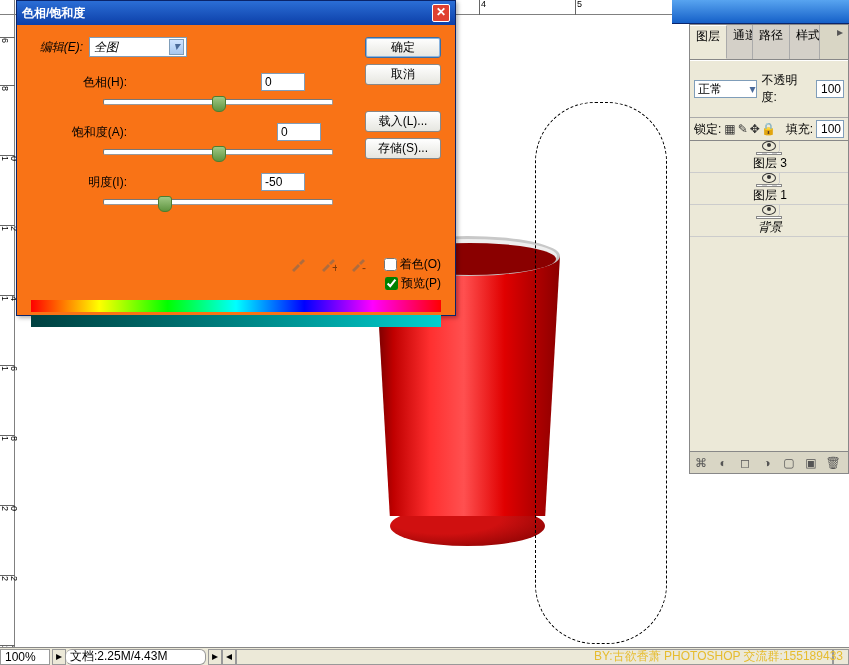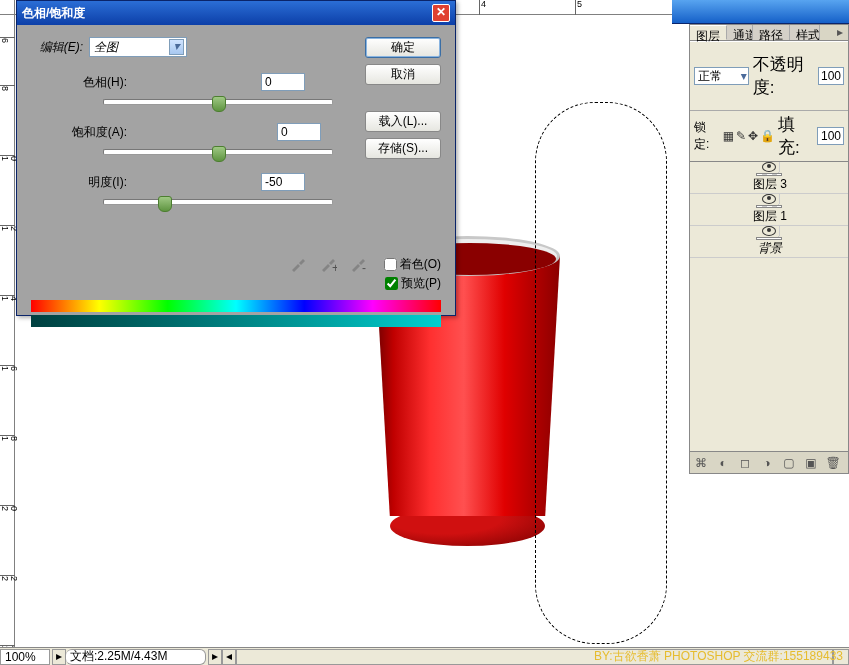--- a/index.html
+++ b/index.html
@@ -15,21 +15,21 @@
   .cup { position:absolute; left:375px; top:236px; width:185px; height:298px; }
   .cup-rim { position:absolute; top:0; left:0; width:185px; height:40px; border-radius:50%; background:#eee; border:3px solid #c8c8c8; }
   .cup-body { position:absolute; top:20px; left:0; width:185px; height:260px; background:linear-gradient(90deg,#6e0000 0%,#c00000 10%,#ff3030 30%,#ff5050 48%,#e00000 70%,#8a0000 100%); clip-path:polygon(0 0,100% 0,92% 100%,8% 100%); }
   .cup-bottom { position:absolute; top:270px; left:15px; width:155px; height:40px; border-radius:50%; background:radial-gradient(ellipse at 35% 30%,#d01010 40%,#7a0000 100%); }
   .cup-inner { position:absolute; top:4px; left:6px; width:172px; height:32px; border-radius:50%; background:#8a0000; }
   
   
   .marquee { position:absolute; left:535px; top:102px; width:132px; height:542px; border:1.5px dashed #000; border-radius:60px; }
   
   
-  .dialog { position:absolute; left:16px; top:0; width:440px; background:#a3a3a3; border:1px solid #0a246a; box-shadow:2px 2px 4px rgba(0,0,0,0.3); }
+  .dialog { position:absolute; left:16px; top:0; width:440px; background:#f97316; border:1px solid #0a246a; box-shadow:2px 2px 4px rgba(0,0,0,0.3); }
   .titlebar { height:24px; background:linear-gradient(180deg,#3c8cde 0%,#0a246a 10%,#0a246a 90%,#3c8cde 100%); background:linear-gradient(90deg,#0a246a 0%,#3c8cde 50%,#0a246a 100%); background:linear-gradient(180deg,#2b6ed6 0%,#0c3fa8 100%); color:#fff; padding:3px 5px; font-weight:bold; display:flex; justify-content:space-between; align-items:center; }
   .close-btn { width:18px; height:18px; background:#e04030; border:1px solid #fff; color:#fff; text-align:center; line-height:14px; font-weight:bold; border-radius:2px; cursor:pointer;}
   .dialog-body { padding:12px 14px 10px 14px; position:relative; height:290px;}
   .row { display:flex; align-items:center; margin-bottom:8px; }
   .row label { width:72px; text-align:right; padding-right:6px; }
   .row.edit-row label{width:58px;}
   .dropdown { width:98px; height:20px; border:1px solid #7f9db9; background:#fff; display:flex; align-items:center; justify-content:space-between; padding:0 2px 0 4px;}
   .dd-arrow { width:15px; height:16px; background:linear-gradient(#cfe3ff,#a8c8f0); border:1px solid #7f9db9; text-align:center; line-height:13px; color:#4a6a9a;}
   .slider-block { margin-left:72px; width:230px; margin-bottom:18px;}
   .num-input { width:44px; height:18px; border:1px solid #7f9db9; background:#fff; text-align:left; padding:1px 3px; margin-left:8px;}
@@ -48,28 +48,28 @@
   .preview-row{ position:absolute; right:14px; top:250px; }
   .chk{display:flex;align-items:center;gap:3px;}
   .chk input{margin:0;width:13px;height:13px;}
   .chk.checked-green input{accent-color:#008000;}
   
   .hue-bar{ position:absolute; left:14px; top:275px; right:14px; height:12px; background:linear-gradient(90deg,red,yellow,lime,cyan,blue,magenta,red);}
   .sat-bar{ position:absolute; left:14px; top:290px; right:14px; height:12px; background:linear-gradient(90deg,#004040,#006a6a,#009a9a,#00d0d0);}
   
   
   .layers-panel { position:absolute; right:0; top:24px; width:160px; height:450px; background:#ece9d8; border:1px solid #888; }
-  .panel-tabs { height:16px; background:#d9d6c5; display:flex; border-bottom:1px solid #888; position:relative;}
+  .panel-tabs { height:35px; background:#d9d6c5; display:flex; border-bottom:1px solid #888; position:relative;}
   .tab { padding:2px 6px; border-right:1px solid #aaa; background:#d4d0c8; position:relative; top:0px;}
   .tab.active{ background:#ece9d8; border-top:1px solid #fff; border-bottom:1px solid #ece9d8; top:0px; z-index:1;}
   .tab.trunc{ white-space:nowrap; overflow:hidden;}
   .panel-menu{ position:absolute; right:0; top:0; width:16px; text-align:center; color:#555;}
   .mode-row{ display:flex; padding:11px 4px; gap:4px; align-items:center; border-top:1px solid #fff;}
   .mode-dd{ width:64px; height:18px; border:1px solid #7f9db9; background:#fff; display:flex; align-items:center; justify-content:space-between; padding:0 1px 0 3px;}
-  .opac-label{font-size:17px;}
+  .opac-label{font-size:12px;}
   .opac-val{ width:28px; height:18px; border:1px solid #7f9db9; background:#fff; text-align:right; padding:0 2px; line-height:16px;}
   .lock-row{ display:flex; padding:2px 4px; gap:3px; align-items:center; border-top:1px solid #aaa;}
   .lock-icons{display:flex; gap:2px; font-size:11px; color:#333;}
   .layer-list{ border-top:1px solid #888; }
   .layer{ height:32px; display:flex; align-items:center; border-bottom:1px solid #ccc;flex-direction:column; }
   .layer.selected{ background:#316ac5; color:#fff;}
   .vis{ width:22px; height:32px; border-right:1px solid #ccc; display:flex; align-items:center; justify-content:center;}
   .vis.sel{border-right-color:#6a9ae0;}
   .eye-icon{width:14px;height:10px;border:1px solid #333;border-radius:60%;position:relative;}
   .eye-icon:before{content:'';position:absolute;left:4px;top:1px;width:4px;height:4px;background:#333;border-radius:50%;}

